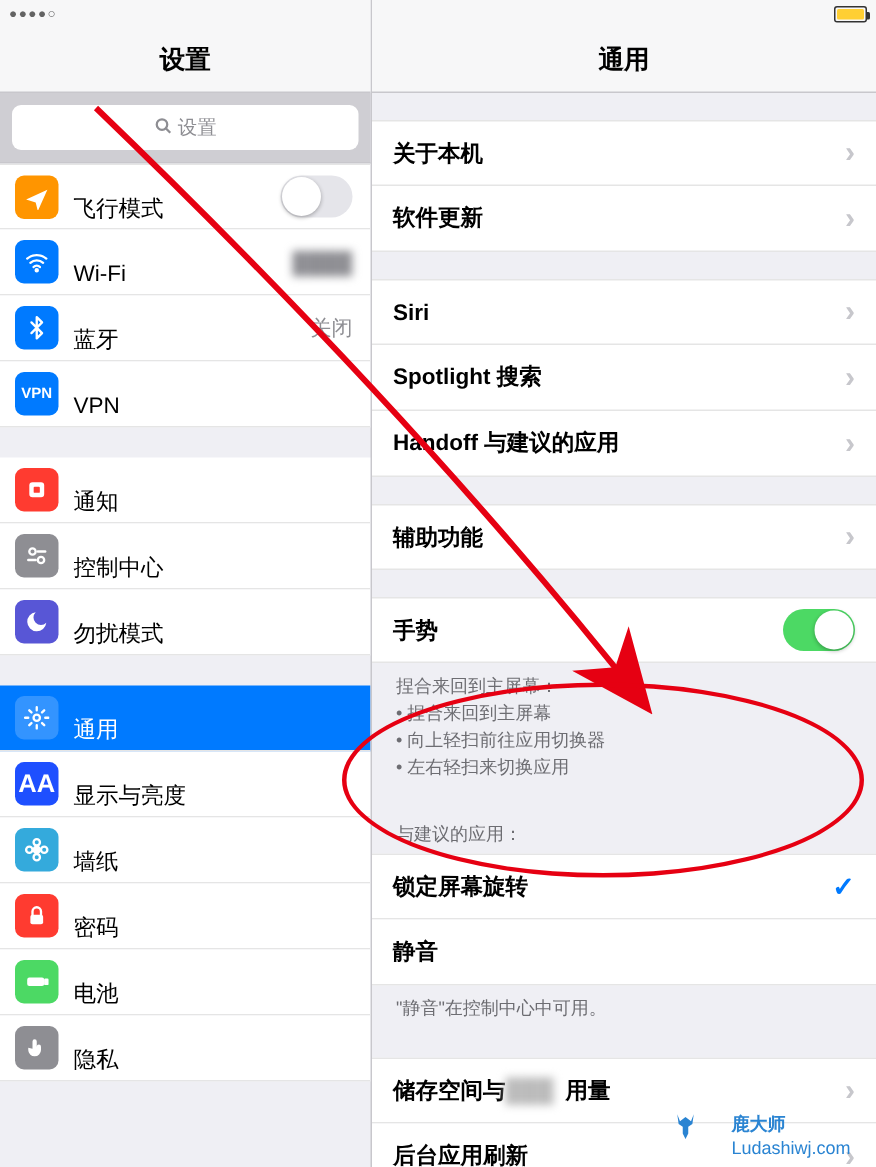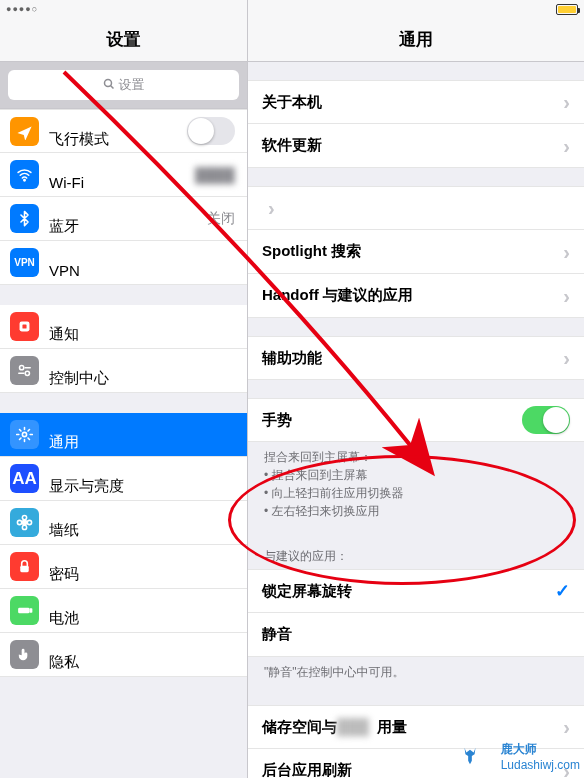--- a/index.html
+++ b/index.html
@@ -48,21 +48,21 @@
   
   .overlay { position: absolute; inset: 0; pointer-events: none; }
   .red-ellipse { position: absolute; left: 228px; top: 455px; width: 348px; height: 130px; border: 3px solid #e60012; border-radius: 50%; }
   .red-arrow-svg { position: absolute; left: 0; top: 0; }
 
   .battery { display:inline-flex; align-items:center; gap:2px; }
   .battery .shell { width: 22px; height: 11px; border: 1px solid #333; border-radius: 2px; position:relative; }
   .battery .shell::after { content:""; position:absolute; right:-3px; top:3px; width:2px; height:5px; background:#333; border-radius:0 1px 1px 0; }
   .battery .fill { position:absolute; left:1px; top:1px; bottom:1px; width:90%; background:#ffcf33; border-radius:1px; }
 
-  .watermark { position:absolute; right:4px; bottom:6px; font-size:12px; color:#2a84d2; font-weight:600; display:flex; align-items:center; gap:20px; }
+  .watermark { position:absolute; right:17px; bottom:6px; font-size:12px; color:#2a84d2; font-weight:600; display:flex; align-items:flex-start; gap:20px; }
   .watermark .url { display:block; font-size:12px; color:#2a84d2; font-weight:400; }
   .watermark svg { width:22px; height:22px; }
 
   
   .bg-orange{background:#ff9500}.bg-blue{background:#007aff}.bg-bt{background:#007aff}.bg-vpn{background:#007aff}
   .bg-red{background:#ff3b30}.bg-gray{background:#8e8e93}.bg-purple{background:#5856d6}
   .bg-dblue{background:#1e4fff}.bg-cyan{background:#34aadc}.bg-pink{background:#ff2d55}
   .bg-green{background:#4cd964}
 </style>
 </head>
@@ -141,20 +141,28 @@
           <div class="icon bg-gray">
             <svg width="17" height="17" viewBox="0 0 24 24" fill="none" stroke="white" stroke-width="2.2" stroke-linecap="round" stroke-linejoin="round">
               <circle cx="8" cy="8" r="3"></circle>
               <line x1="13" y1="8" x2="20" y2="8"></line>
               <circle cx="16" cy="16" r="3"></circle>
               <line x1="4" y1="16" x2="11" y2="16"></line>
             </svg>
           </div>
           <span class="label">控制中心</span>
         </div>
+        <div class="row">
+          <div class="icon bg-purple">
+            <svg width="17" height="17" viewBox="0 0 24 24" fill="none" stroke="white" stroke-width="2.2" stroke-linecap="round" stroke-linejoin="round">
+              <path d="M21 13A9 9 0 1111 3a7 7 0 0010 10z" fill="white" stroke="none"></path>
+            </svg>
+          </div>
+          <span class="label">勿扰模式</span>
+        </div>
         <div class="group-gap"></div>
         <div class="row selected">
           <div class="icon bg-gray">
             <svg width="17" height="17" viewBox="0 0 24 24" fill="none" stroke="white" stroke-width="2.2" stroke-linecap="round" stroke-linejoin="round">
               <circle cx="12" cy="12" r="3"></circle>
               <path d="M12 2v3M12 19v3M4 12H1M23 12h-3M5 5l2 2M17 17l2 2M5 19l2-2M17 7l2-2"></path>
             </svg>
           </div>
           <span class="label">通用</span>
         </div>
@@ -226,20 +234,21 @@
             </div>
             <div class="rrow">
               <span class="rlabel">软件更新</span>
               <span class="chev">›</span>
             </div>
           </div>
         </div>
         <div class="sec">
           <div>
             <div class="rrow">
+              <span class="rlabel">Siri</span>
               <span class="chev">›</span>
             </div>
             <div class="rrow">
               <span class="rlabel">Spotlight 搜索</span>
               <span class="chev">›</span>
             </div>
             <div class="rrow">
               <span class="rlabel">Handoff 与建议的应用</span>
               <span class="chev">›</span>
             </div>

